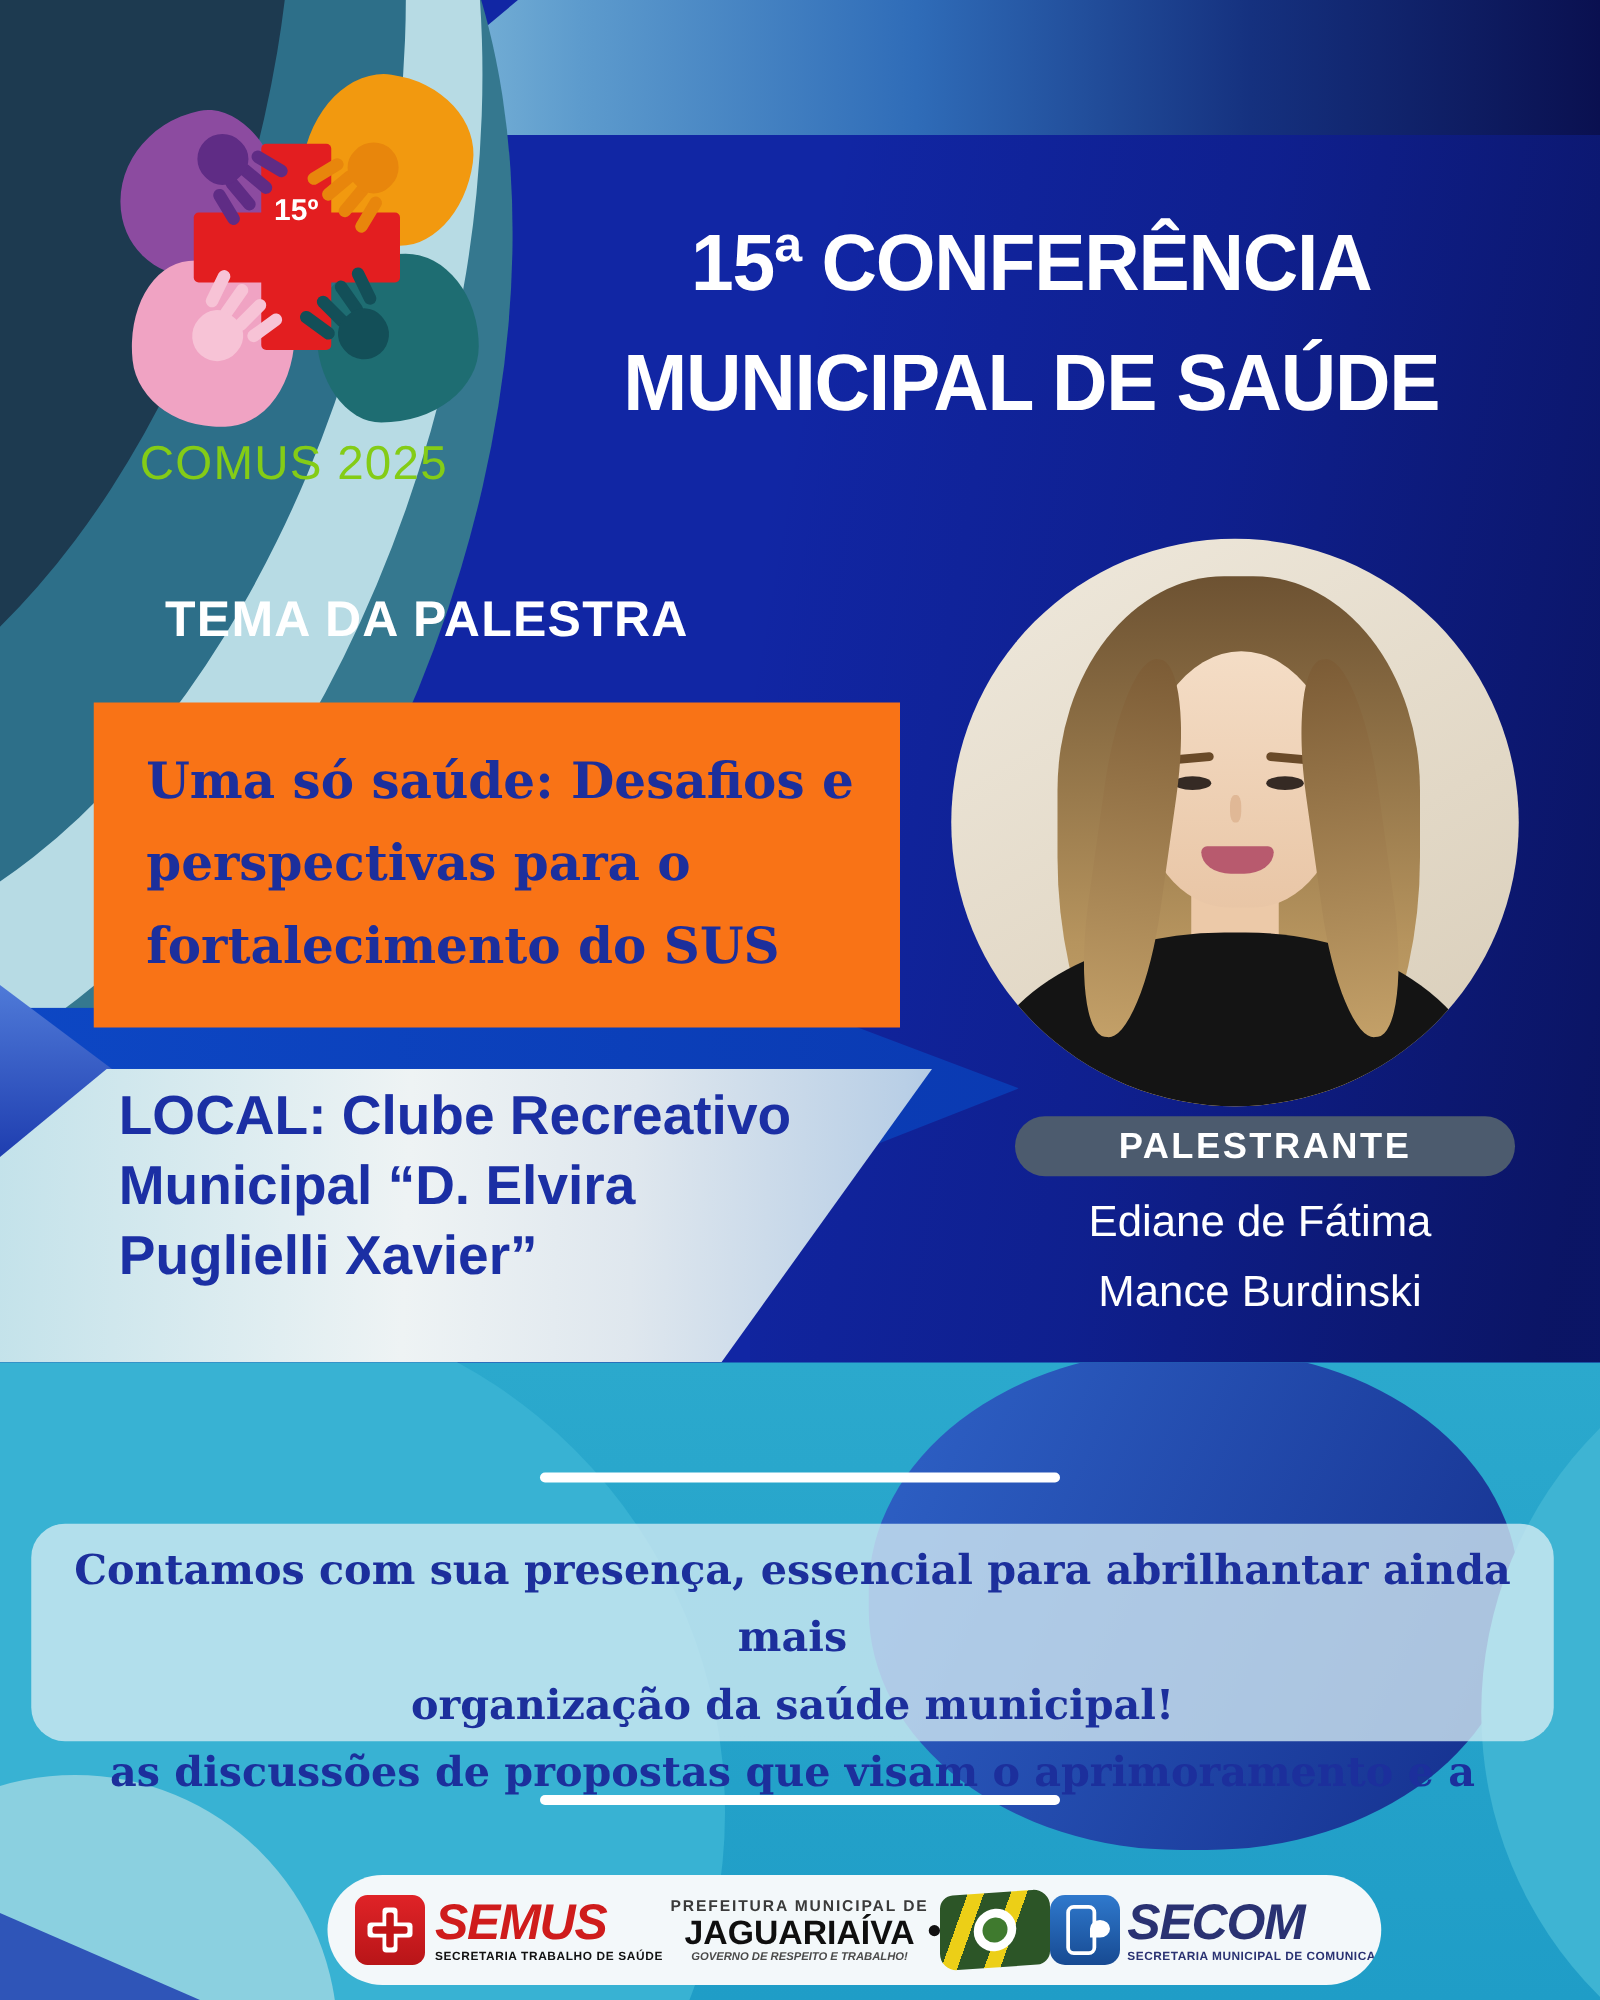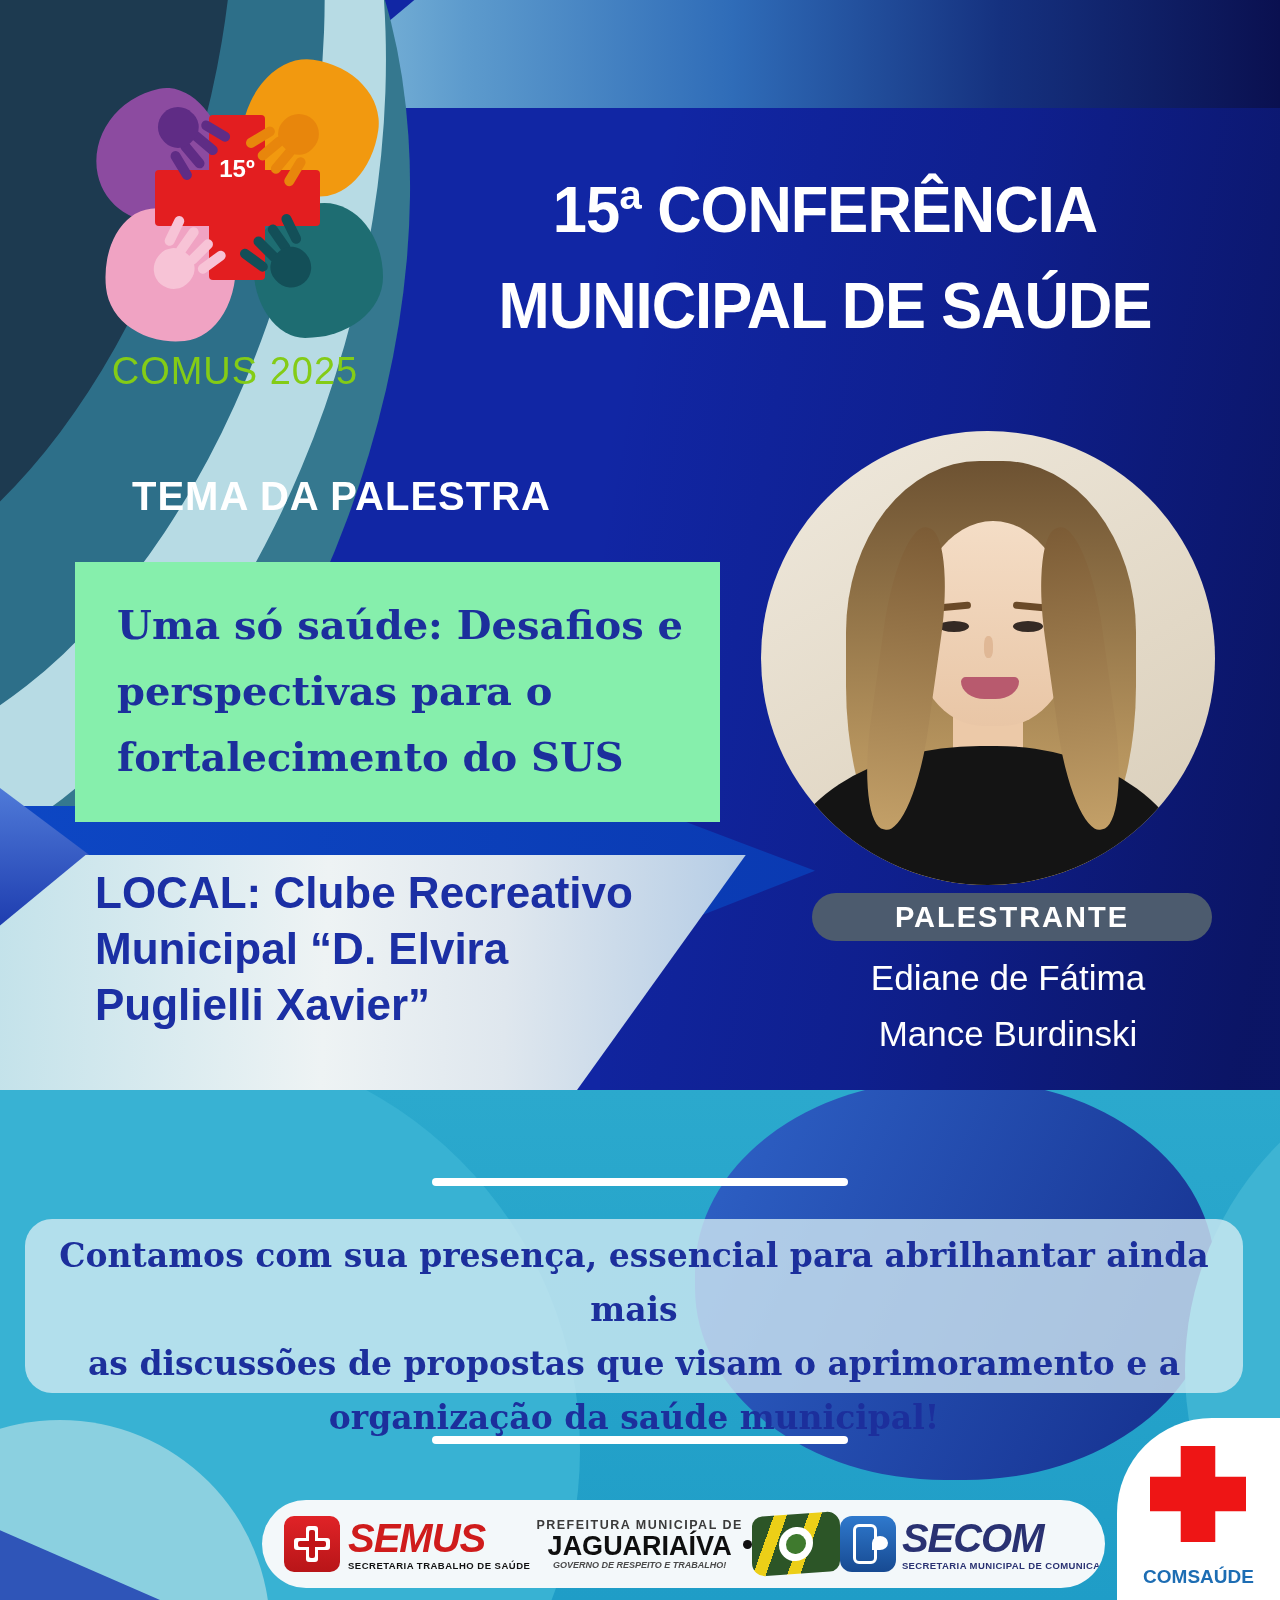--- a/index.html
+++ b/index.html
@@ -46,21 +46,21 @@
   .hand .palm{position:absolute;left:10px;top:26px;width:40px;height:40px;border-radius:45% 45% 50% 50%;background:var(--c);}
 
   .brand{position:absolute;left:45px;top:350px;width:380px;text-align:center;color:#84cc16;
     font-weight:400;font-size:38px;letter-spacing:1px;z-index:6;}
 
   .main-title{position:absolute;left:405px;top:162px;width:840px;text-align:center;color:#fff;z-index:6;
     font-weight:900;font-size:64px;line-height:96px;letter-spacing:-1px;transform:scaleX(.96);}
 
   .tema{position:absolute;left:132px;top:474px;color:#fff;font-weight:800;font-size:40px;letter-spacing:1px;z-index:6;}
 
-  .topic-box{position:absolute;left:75px;top:562px;width:645px;height:260px;background:#86efac;z-index:6;
+  .topic-box{position:absolute;left:75px;top:562px;width:645px;height:260px;background:#f97316;z-index:6;
     padding:30px 0 0 42px;}
   .topic-box div{font-family:"DejaVu Serif",serif;font-weight:800;font-size:40px;line-height:66px;
     color:#1c2f9c;white-space:nowrap;}
 
   .arrow-band{position:absolute;left:0;top:806px;width:815px;height:132px;z-index:5;
     clip-path:polygon(0 0,79% 0,100% 49%,79% 100%,0 100%);
     background:linear-gradient(90deg,#0d47c4,#0a3ab2);}
   .left-wedge{position:absolute;left:0;top:788px;width:96px;height:150px;z-index:5;
     clip-path:polygon(0 0,100% 48%,0 100%);
     background:linear-gradient(180deg,#4f7ad8,#1a38ac);}
@@ -257,22 +257,22 @@
     <div class="disc disc-left"></div>
     <div class="blob-dark"></div>
     <div class="disc disc-right"></div>
     <div class="disc disc-bl"></div>
     <div class="corner-wedge"></div>
 
     <div class="hline hline1"></div>
 
     <div class="message-box">
       <div>Contamos com sua presença, essencial para abrilhantar ainda mais</div>
+      <div>organização da saúde municipal!</div>
       <div>as discussões de propostas que visam o aprimoramento e a</div>
-      <div>organização da saúde municipal!</div>
     </div>
 
     <div class="hline hline2"></div>
 
     <div class="footer-pill">
       <div class="semus-icon">
         <div class="wv"></div>
           <div class="wh"></div>
           <div class="rv"></div>
           <div class="rh"></div>
@@ -294,19 +294,15 @@
       <div class="secom-icon">
         <div class="ph"></div>
           <div class="bub"></div>
       </div>
       <div class="secom-text">
         <div class="secom-name">SECOM</div>
         <div class="secom-sub">SECRETARIA MUNICIPAL DE COMUNICAÇÃO</div>
       </div>
     </div>
 
-    <div class="comsaude">
-      <div class="comsaude-cross"></div>
-      <div class="comsaude-label">COMSAÚDE</div>
-    </div>
   </div>
 
 </div>
 
 </body></html>

